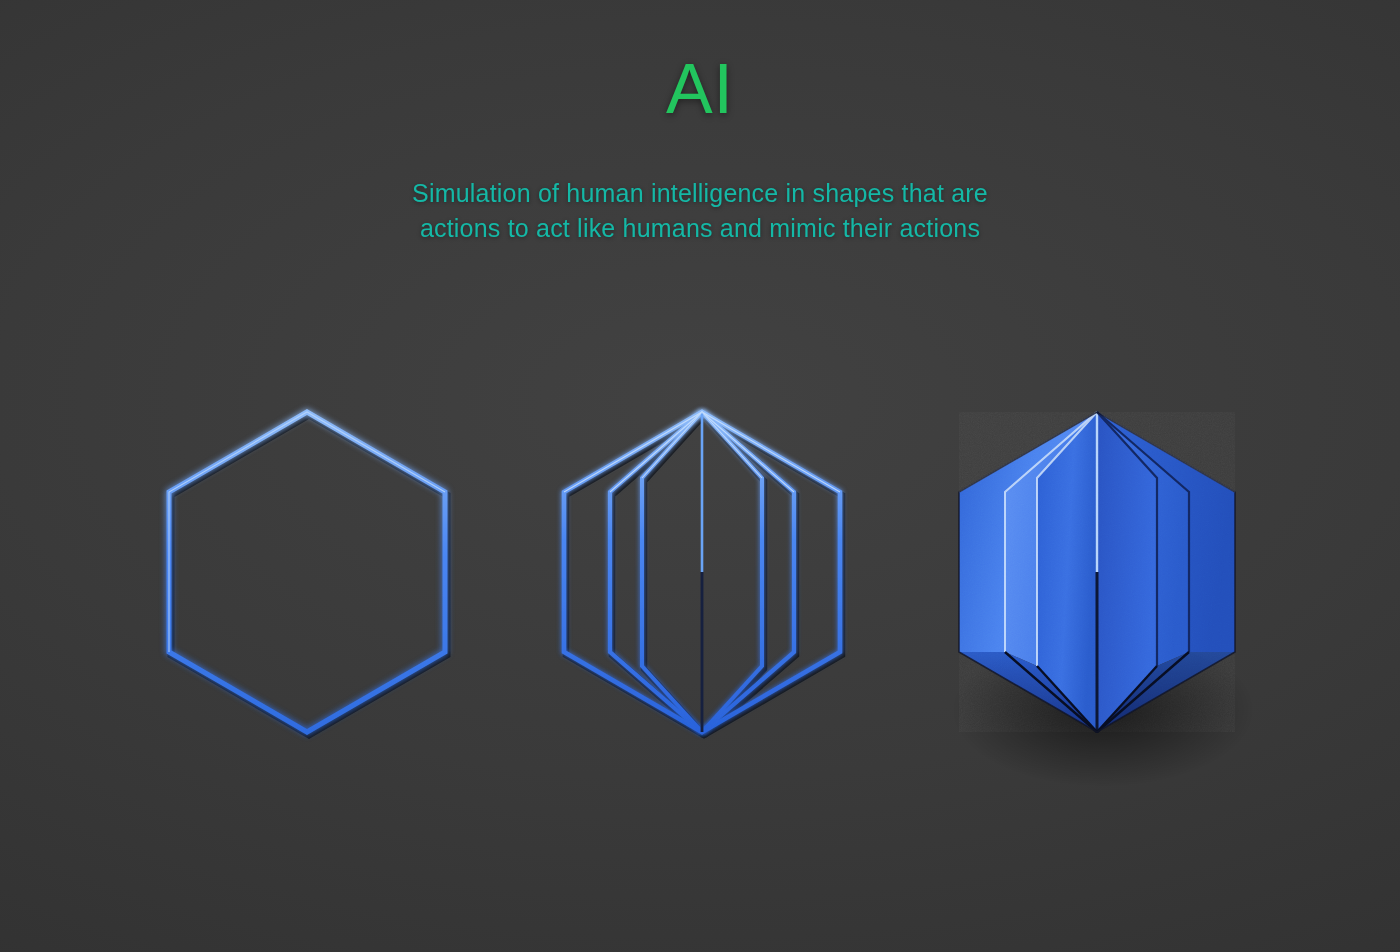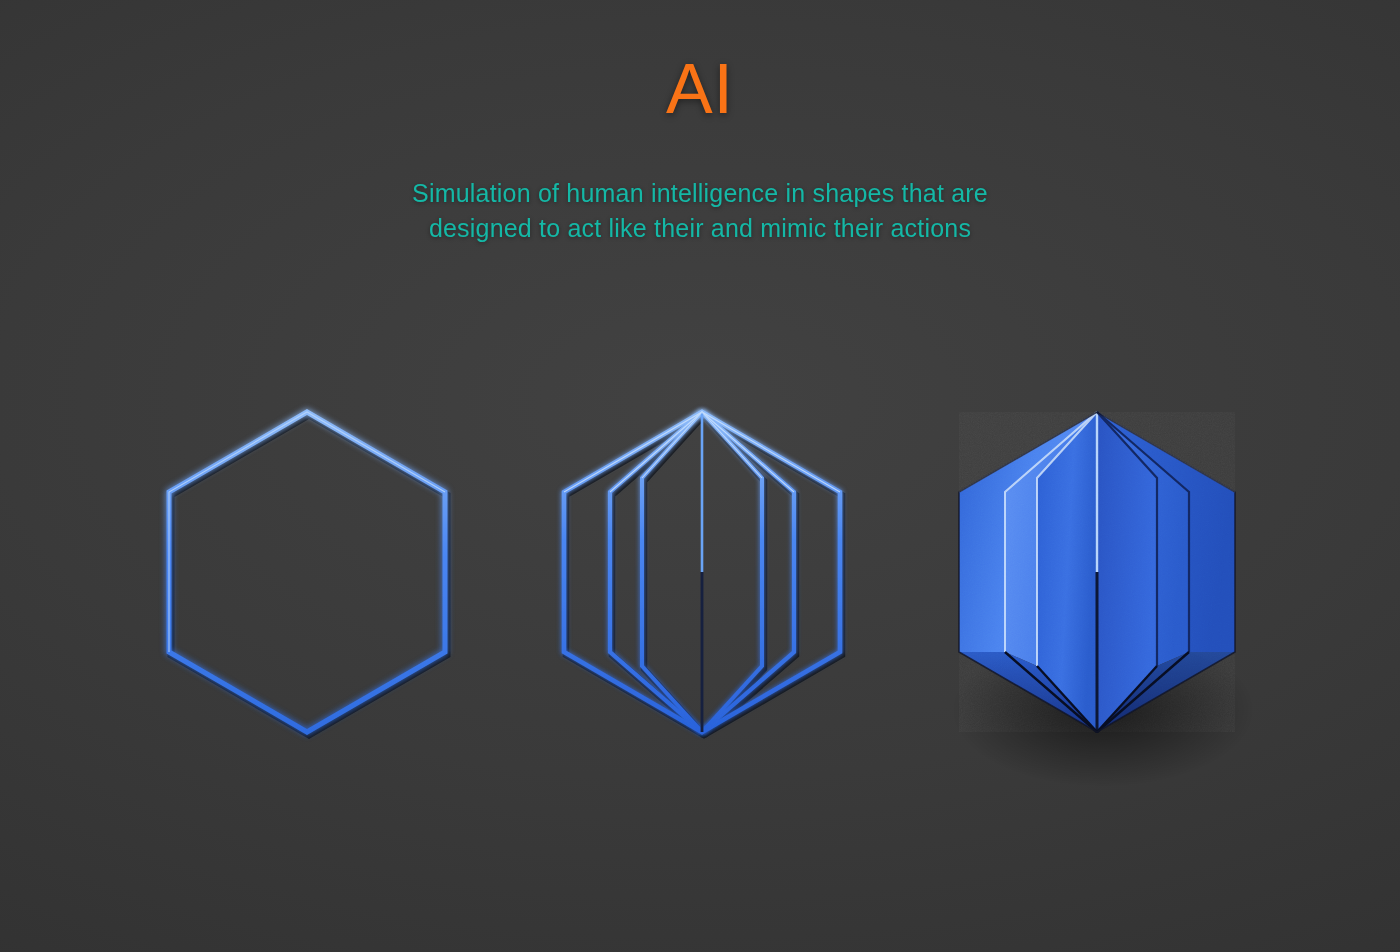--- a/index.html
+++ b/index.html
@@ -37,21 +37,21 @@
     position:absolute;
     left:0; right:0;
     top:54px;
     text-align:center;
   }
 
   .title {
     font-size:70px;
     line-height:1;
     font-weight:400;
-    color:#f97316;
+    color:#22c55e;
     letter-spacing:1px;
     text-shadow:0 2px 7px rgba(0,0,0,0.45);
   }
 
   .subtitle {
     margin-top:52px;
     font-size:25px;
     line-height:1.38;
     font-weight:400;
     color:#14b8a6;
@@ -84,21 +84,21 @@
 <body>
 
 <div class="vignette"></div>
 
 <div class="stage">
 
   <div class="header">
     <div class="title">AI</div>
     <div class="subtitle">
       <span class="line">Simulation of human intelligence in shapes that are</span>
-      <span class="line">designed to act like their and mimic their actions</span>
+      <span class="line">actions to act like humans and mimic their actions</span>
     </div>
   </div>
 
   <div class="shapes">
 
     <div class="shape-slot s1">
       <svg viewBox="0 0 360 400" xmlns="http://www.w3.org/2000/svg">
         <defs>
           <linearGradient id="s1stroke" x1="0" y1="0" x2="0" y2="1">
             <stop offset="0%" stop-color="#8fbcf9"></stop>

